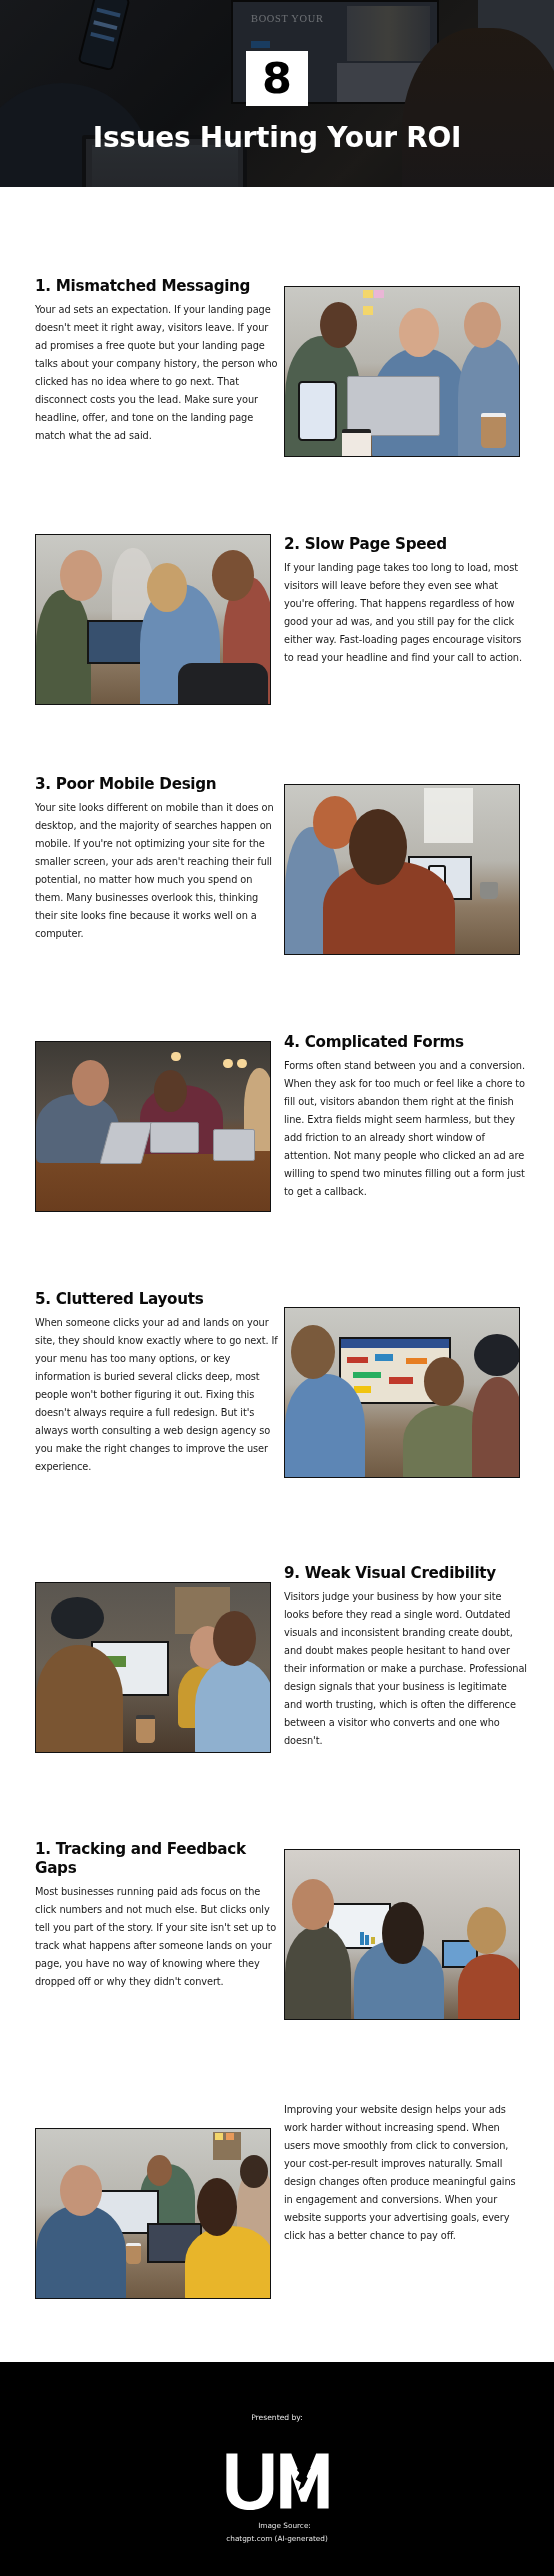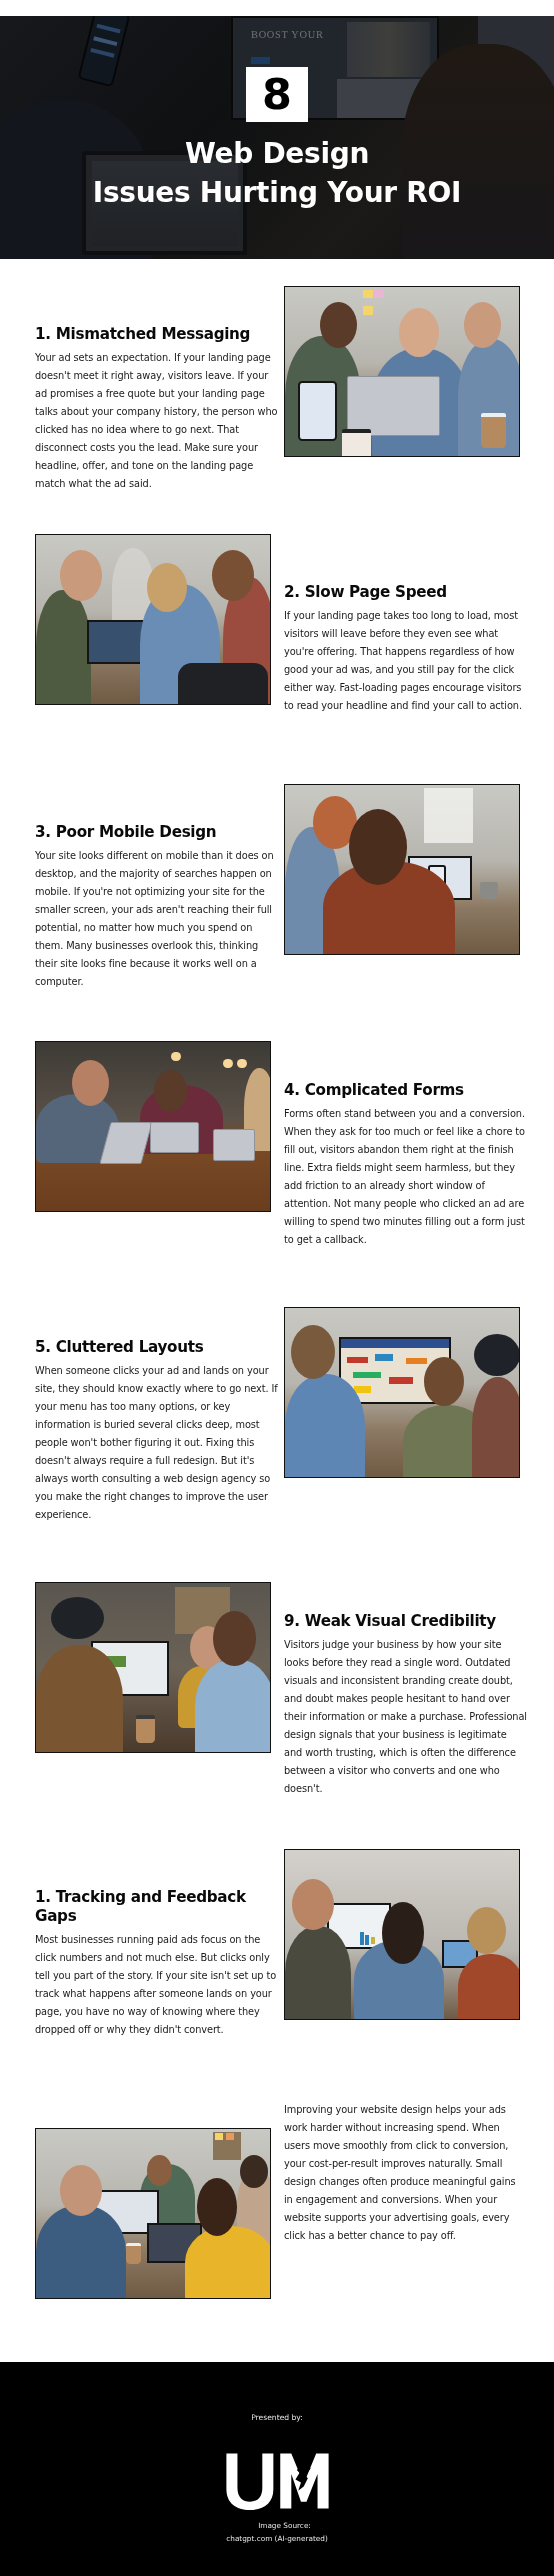--- a/index.html
+++ b/index.html
@@ -1,20 +1,20 @@
 <!DOCTYPE html>
 <html style="font-size:11px"><head>
 <meta charset="utf-8">
 <style>
   * { box-sizing: border-box; margin: 0; padding: 0; }
   html, body { width: 554px; background: #ffffff; }
   body { font-family: "Liberation Sans", "DejaVu Sans", sans-serif; color: #111111; position: relative; height: 2576px; overflow: hidden; }
 
   
-  .hero { position: absolute; left: 0; top: 16px; width: 554px; height: 243px; overflow: hidden;
+  .hero { position: absolute; left: 0; top: 0; width: 554px; height: 187px; overflow: hidden;
     background: linear-gradient(135deg, #2a2d33 0%, #1c1e22 40%, #33302c 70%, #1a1a1c 100%); }
   .hero .scene { position: absolute; inset: 0; }
   .hero .monitor { position: absolute; left: 231px; top: 0; width: 208px; height: 104px; background: #3c4450; border: 2.8px solid #111; }
   .hero .monitor .boost { position: absolute; left: 18px; top: 11px; color: #c7ccd4; font-family: "Liberation Serif", serif; font-size: 10.4px; letter-spacing: 0.7px; }
   .hero .monitor .cta { position: absolute; left: 18px; top: 39px; width: 19.4px; height: 7px; background: #2f6db0; }
   .hero .monitor .people { position: absolute; right: 7px; top: 4.2px; width: 83px; height: 55px; background: linear-gradient(90deg,#6b6f78,#8a8678,#5a5e66); opacity: .7; }
   .hero .monitor .panel { position: absolute; left: 104px; top: 61px; width: 97px; height: 39px; background: #9aa1aa; opacity: .55; }
   .hero .phone { position: absolute; left: 86px; top: -7px; width: 36px; height: 75px; background: #1f2a38; border: 2.8px solid #0d0d0e; border-radius: 5.5px; transform: rotate(14deg); }
   .hero .phone i { position: absolute; left: 4.2px; right: 4.2px; height: 4.2px; background: #4d7fb8; }
   .hero .laptop { position: absolute; left: 82px; top: 135px; width: 165px; height: 104px; background: #3e4249; border: 4.2px solid #1b1c1f; border-radius: 2.8px; }
@@ -23,21 +23,21 @@
   .hero .person-left { position: absolute; left: -28px; top: 83px; width: 180px; height: 180px; background: #232a35; border-radius: 50% 50% 0 0; }
   .hero .person-right { position: absolute; right: -14px; top: 28px; width: 166px; height: 229px; background: linear-gradient(180deg,#3b2e24,#2c2a30); border-radius: 45% 45% 0 0; }
   .hero .shade { position: absolute; inset: 0; background: rgba(0,0,0,0.45); }
   .hero .number-box { position: absolute; left: 246px; top: 51px; width: 62px; height: 55px; background: #ffffff; display: flex; align-items: center; justify-content: center; }
   .hero .number-box span { font-family: "DejaVu Sans", sans-serif; font-weight: 700; font-size: 43px; color: #000; line-height: 1; }
   .hero .title { position: absolute; left: 0; top: 118px; width: 554px; text-align: center; color: #ffffff; font-family: "DejaVu Sans", sans-serif; font-weight: 700; font-size: 28px; line-height: 39px; letter-spacing: -0.3px; }
 
   
   .section { position: absolute; left: 0; width: 554px; }
   .text-block { position: absolute; width: 243px; }
-  .text-block h2 { font-family: "DejaVu Sans", sans-serif; font-weight: 700; font-size: 15.2px; line-height: 19.4px; color: #0a0a0a; letter-spacing: -0.3px; margin-bottom: 4.2px; margin-top: 48px; }
+  .text-block h2 { font-family: "DejaVu Sans", sans-serif; font-weight: 700; font-size: 15.2px; line-height: 19.4px; color: #0a0a0a; letter-spacing: -0.3px; margin-bottom: 4.2px; }
   .text-block p { font-family: "DejaVu Sans", sans-serif; font-size: 9.8px; line-height: 18px; color: #1a1a1a; letter-spacing: -0.1px; }
   .photo { position: absolute; width: 236px; height: 171px; border: 1.4px solid #111; overflow: hidden; }
 
   .bg-office { background: linear-gradient(180deg,#c9c9c4 0%,#b7b5ae 45%,#8d7a64 72%,#6f5a43 100%); }
   .fig { position: absolute; border-radius: 48% 48% 5.5px 5.5px; }
   .head { position: absolute; border-radius: 50%; }
   .laptop-s { position: absolute; background: #c3c6cc; border: 1.4px solid #8f9298; border-radius: 2.1px; }
   .screen-s { position: absolute; background: #2e3c52; border: 2.8px solid #151515; }
   .cup { position: absolute; border-radius: 2.1px 2.1px 4.2px 4.2px; }
   .note { position: absolute; background: #f3d66b; }
@@ -71,21 +71,20 @@
     <div class="laptop">
         <div class="scr"></div>
       </div>
     <div class="person-right"></div>
   </div>
   <div class="shade"></div>
   <div class="number-box">
     <span>8</span>
   </div>
   <div class="title">
-    <div>Web Design</div>
     <div>Issues Hurting Your ROI</div>
   </div>
 </div>
 
 <div class="section">
   <div class="text-block" style="left:35px; top:277px;">
     <h2>1. Mismatched Messaging</h2>
     <p>Your ad sets an expectation. If your landing page doesn't meet it right away, visitors leave. If your ad promises a free quote but your landing page talks about your company history, the person who clicked has no idea where to go next. That disconnect costs you the lead. Make sure your headline, offer, and tone on the landing page match what the ad said.</p>
   </div>
   <div class="photo bg-office" style="left:284px; top:286px;">

